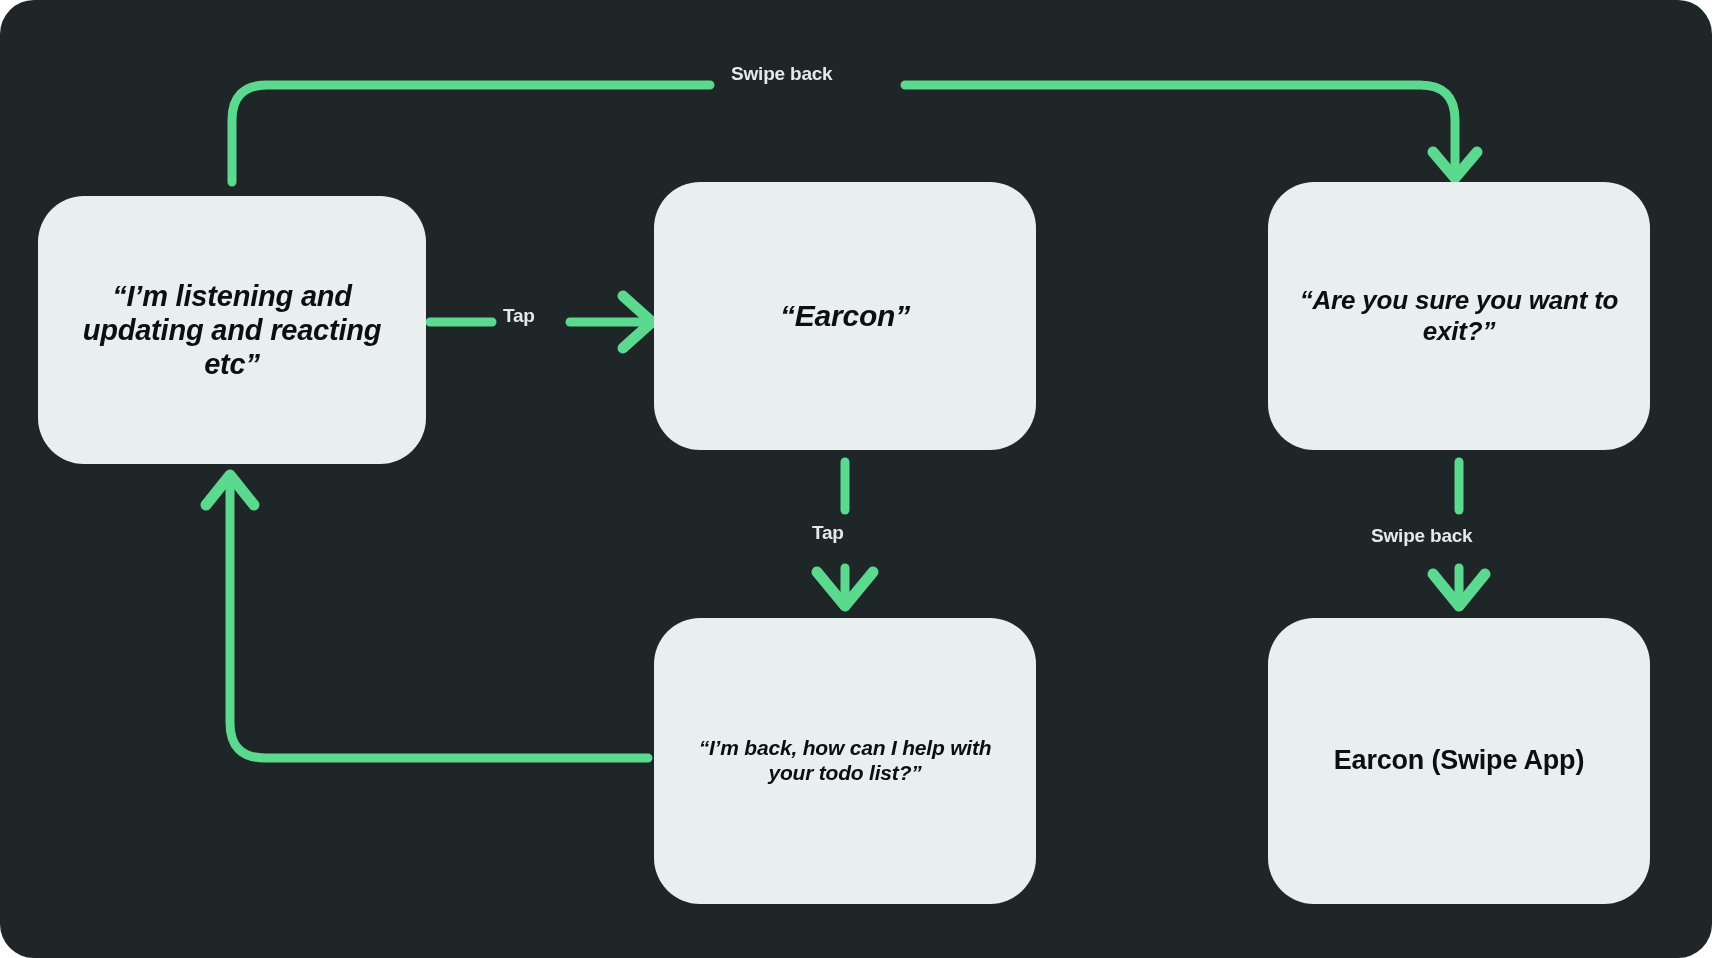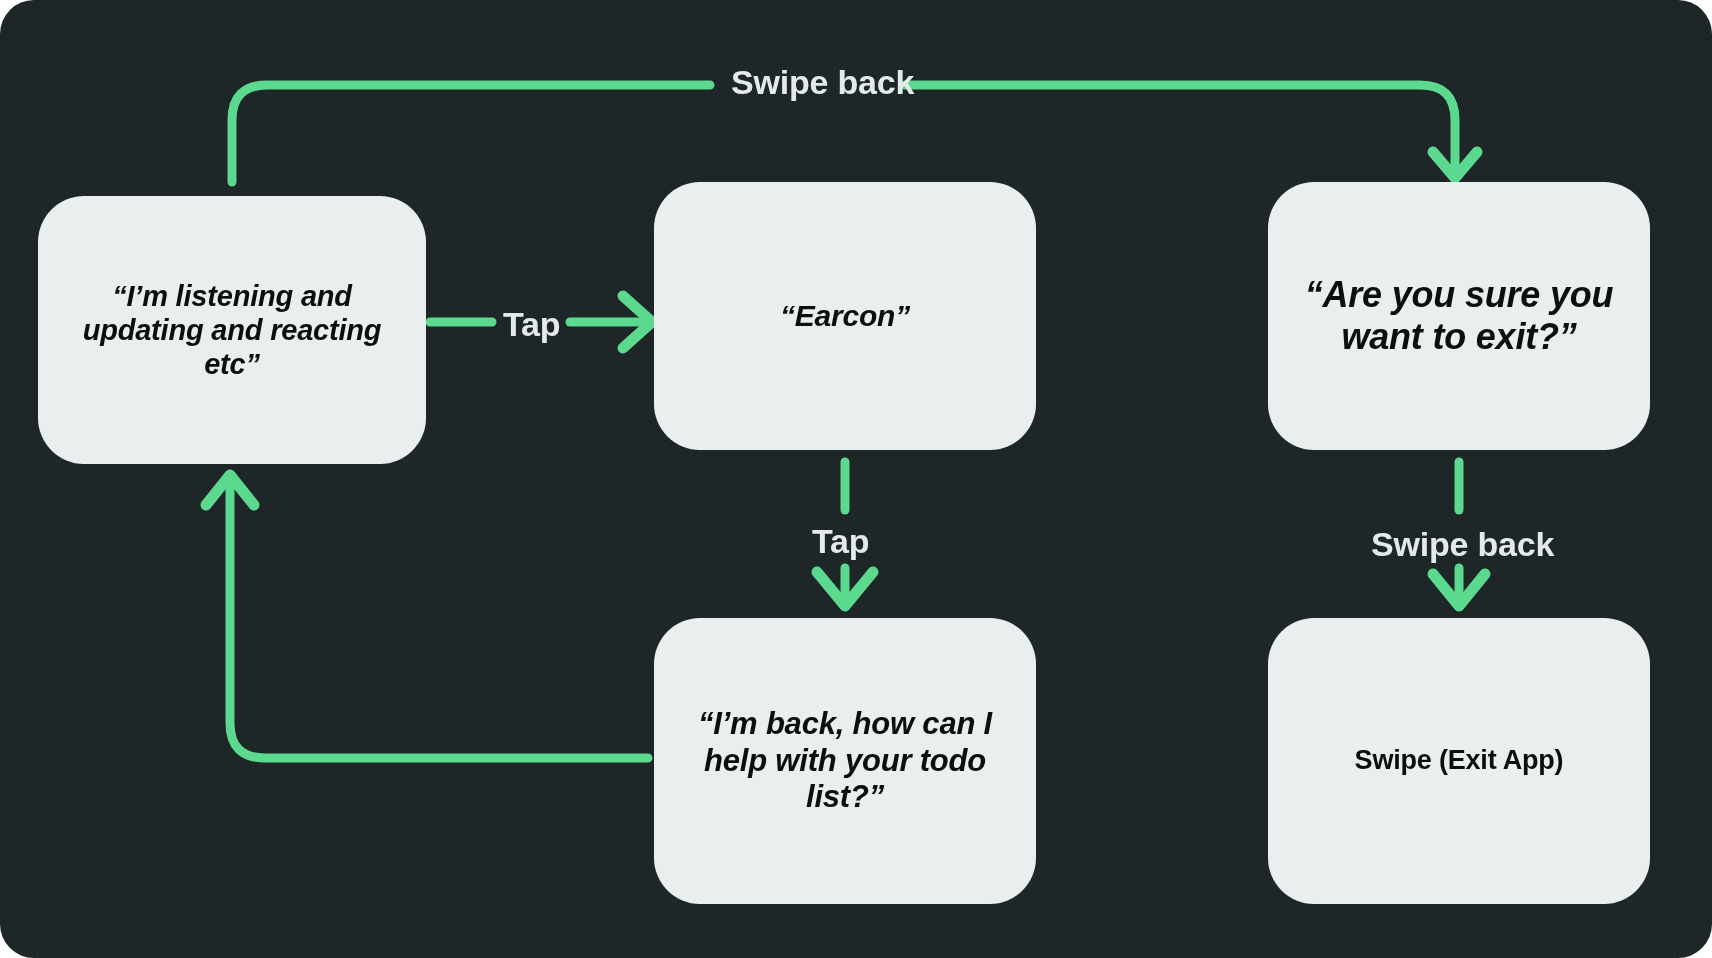--- a/index.html
+++ b/index.html
@@ -55,29 +55,29 @@
 
   
   #node-listening { left: 38px;   top: 182px; width: 388px; height: 268px; margin-top: 14px; }
   #node-paused    { left: 654px;  top: 182px; width: 382px; height: 268px; }
   #node-confirm   { left: 1268px; top: 182px; width: 382px; height: 268px; }
   #node-back      { left: 654px;  top: 618px; width: 382px; height: 286px; }
   #node-earcon    { left: 1268px; top: 618px; width: 382px; height: 286px; }
 
   #node-listening .node-label { font-size: 29px; }
   #node-paused    .node-label { font-size: 30px; }
-  #node-confirm   .node-label { font-size: 36px; }
-  #node-back      .node-label { font-size: 31px; }
+  #node-confirm   .node-label { font-size: 26px; }
+  #node-back      .node-label { font-size: 21px; }
   #node-earcon    .node-label { font-size: 27px; }
 
   .edge-label {
     position: absolute;
     color: #e4eaea;
     font-weight: bold;
-    font-size: 34px;
+    font-size: 19px;
     letter-spacing: -0.2px;
     white-space: nowrap;
     text-align: center;
   }
   #label-swipe-top    { left: 731px; top: 63px;  }
   #label-tap-right    { left: 503px; top: 305px; }
   #label-tap-down     { left: 812px; top: 522px; }
   #label-swipe-right  { left: 1371px; top: 525px; }
 </style>
 </head>
@@ -145,21 +145,21 @@
 
   <div class="node" id="node-confirm">
     <div class="node-label">“Are you sure you want to exit?”</div>
   </div>
 
   <div class="node" id="node-back">
     <div class="node-label">“I’m back, how can I help with your todo list?”</div>
   </div>
 
   <div class="node" id="node-earcon">
-    <div class="node-label plain">Swipe (Exit App)</div>
+    <div class="node-label plain">Earcon (Swipe App)</div>
   </div>
 
   <div class="edge-label" id="label-swipe-top">Swipe back</div>
   <div class="edge-label" id="label-tap-right">Tap</div>
   <div class="edge-label" id="label-tap-down">Tap</div>
   <div class="edge-label" id="label-swipe-right">Swipe back</div>
 
 </div>
 
 </body></html>

